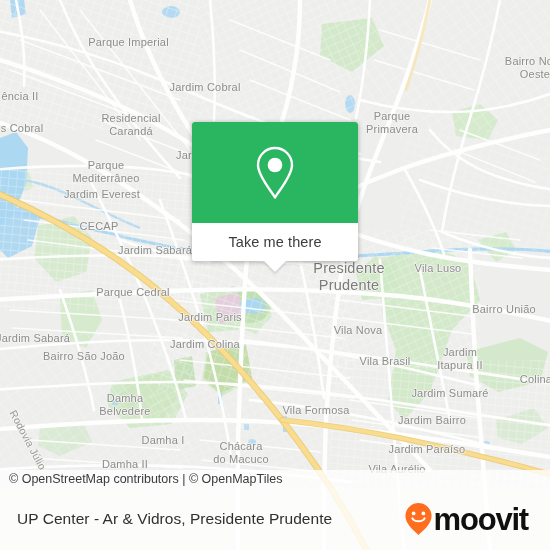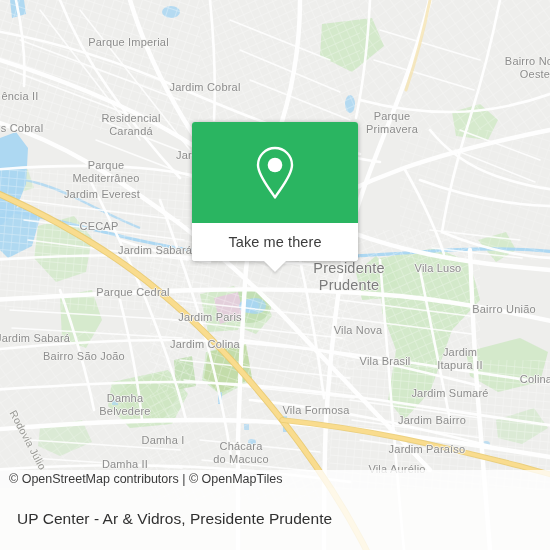--- a/index.html
+++ b/index.html
@@ -392,15 +392,24 @@
     </div>
     <div id="popup-tip"></div>
   </div>
 
   <div id="attribution">
     <span>© OpenStreetMap contributors | © OpenMapTiles</span>
   </div>
 
   <div id="footer-bar">
     <div id="footer-title">UP Center - Ar &amp; Vidros, Presidente Prudente</div>
+    <div id="brand-logo">
+      <svg width="29" height="34" viewBox="0 0 29 34">
+        <path d="M14.5 1 C 7.3 1, 1.4 6.9, 1.4 14.1 C 1.4 22.6, 11.2 29.8, 14.5 33 C 17.8 29.8, 27.6 22.6, 27.6 14.1 C 27.6 6.9, 21.7 1, 14.5 1 Z" fill="#ff6d1f"></path>
+        <circle cx="9.6" cy="11.4" r="1.85" fill="#ffffff"></circle>
+        <circle cx="19.4" cy="11.4" r="1.85" fill="#ffffff"></circle>
+        <path d="M8.4 16.4 C 10.3 20.2, 18.7 20.2, 20.6 16.4" fill="none" stroke="#ffffff" stroke-width="2.1" stroke-linecap="round"></path>
+      </svg>
+      <span id="brand-wordmark">moovit</span>
+    </div>
   </div>
 
 </div>
 
 </body></html>

